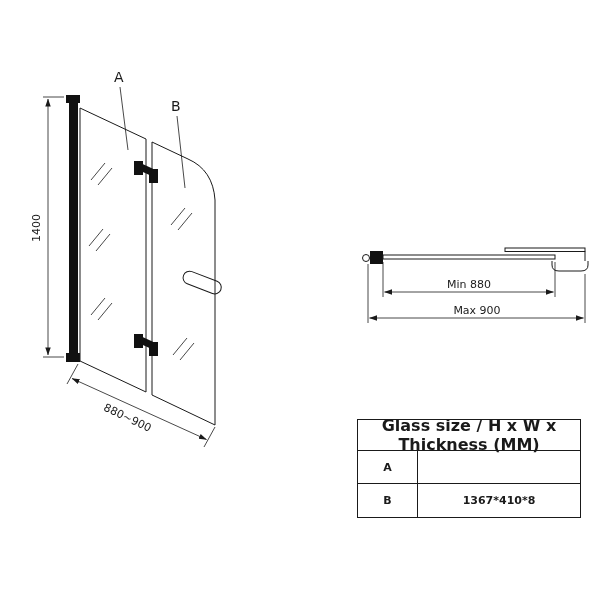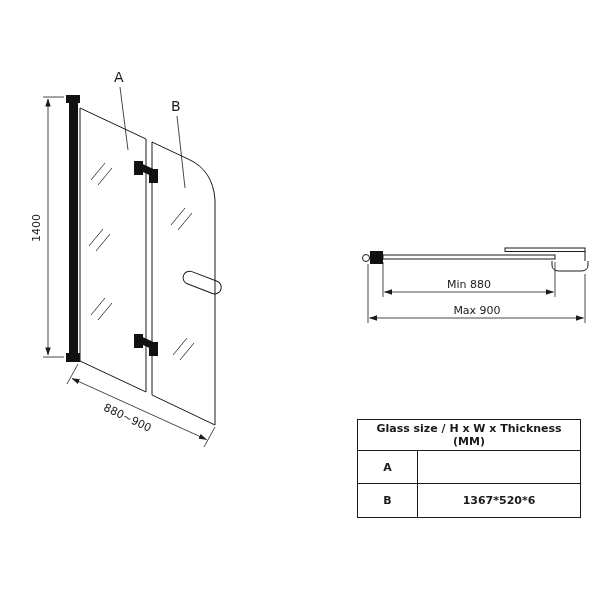--- a/index.html
+++ b/index.html
@@ -7,21 +7,21 @@
   .canvas { position:relative; width:600px; height:600px; background:#fff; overflow:hidden; }
   .drawing { position:absolute; top:0; left:0; }
   svg text { font-family:"DejaVu Sans", sans-serif; fill:#1a1a1a; }
 
   .spec-table {
     position:absolute; left:357px; top:419px; width:224px;
     border:1px solid #1a1a1a; background:#fff; color:#1a1a1a;
   }
   .t-header {
     height:31px; display:flex; align-items:center; justify-content:center;
-    font-size:11px; font-weight:bold; border-bottom:1px solid #1a1a1a;
+    font-size:16px; font-weight:bold; border-bottom:1px solid #1a1a1a;
     text-align:center; padding:0 4px;
   }
   .t-row { display:flex; height:33px; border-bottom:1px solid #1a1a1a; }
   .t-row:last-child { border-bottom:none; }
   .t-cell { display:flex; align-items:center; justify-content:center; font-size:11px; font-weight:bold; }
   .t-cell.label { width:60px; border-right:1px solid #1a1a1a; }
   .t-cell.value { flex:1; }
 </style>
 </head>
 <body>
@@ -118,17 +118,17 @@
     <text x="477" y="314" font-size="11" text-anchor="middle">Max 900</text>
   </svg>
 
   <div class="spec-table">
     <div class="t-header">Glass size / H x W x Thickness (MM)</div>
     <div class="t-row">
       <div class="t-cell label">A</div>
     </div>
     <div class="t-row">
       <div class="t-cell label">B</div>
-      <div class="t-cell value">1367*520*6</div>
+      <div class="t-cell value">1367*410*8</div>
     </div>
   </div>
 
 </div>
 
 </body></html>

